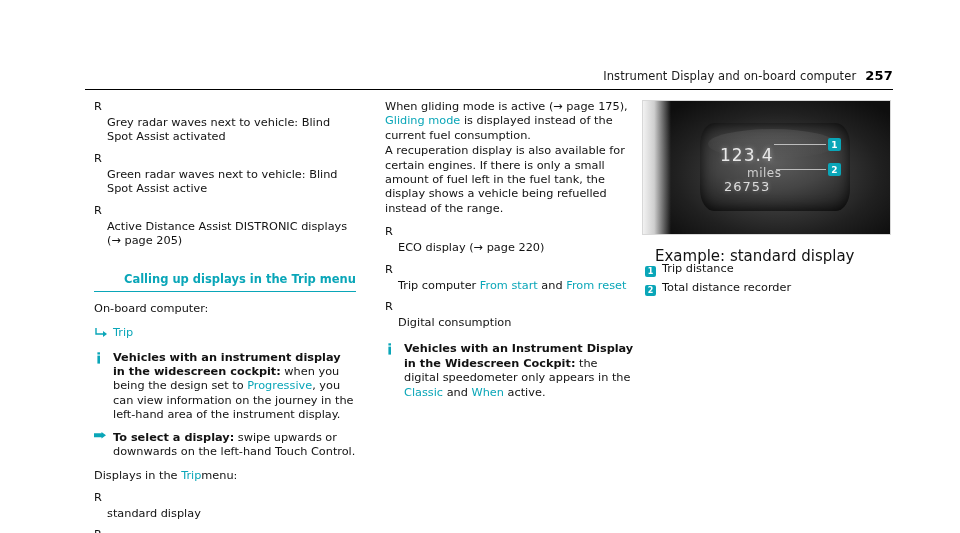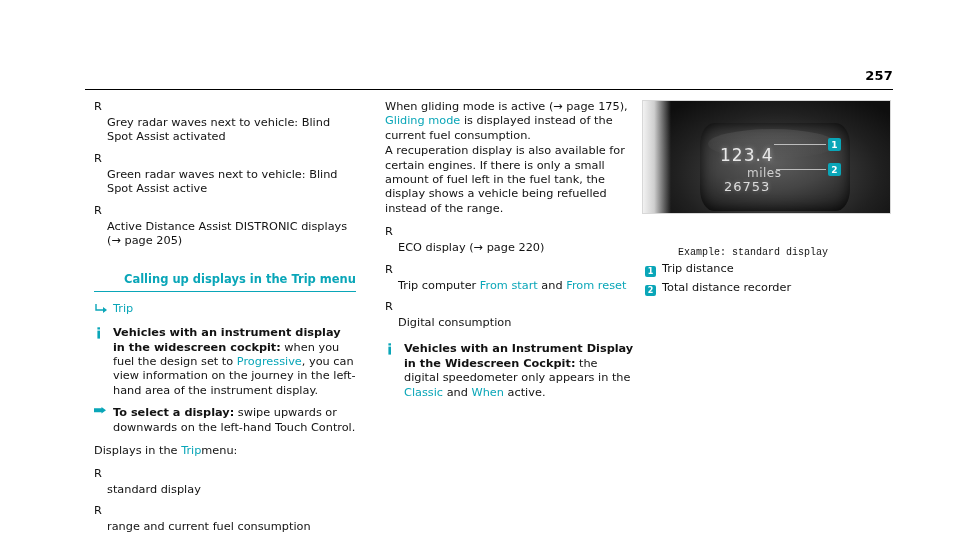--- a/index.html
+++ b/index.html
@@ -140,21 +140,21 @@
     flex: 0 0 17px;
     padding-top: 2px;
   }
 
   
   .figure {
     position: absolute;
     left: 642px;
     top: 100px;
     width: 249px;
-    height: 114px;
+    height: 135px;
     border: 1px solid #d8d8d8;
     box-sizing: border-box;
     overflow: hidden;
     background: #ffffff;
   }
   .fig-inner {
     position: absolute;
     left: 11px;
     top: 0;
     width: 238px;
@@ -228,25 +228,24 @@
   .callout-2 { left: 174px; top: 62px; }
   .leader {
     position: absolute;
     height: 1px;
     background: #bdbdbd;
   }
   .leader-1 { left: 120px; top: 43px; width: 52px; }
   .leader-2 { left: 122px; top: 68px; width: 50px; }
   .fig-caption {
     position: absolute;
-    left: 678px;
+    left: 655px;
     top: 247px;
-    font-size: 10px;
+    font-size: 15px;
     color: #121212;
-    font-family: Liberation Mono, monospace;
   }
   .fig-legend {
     position: absolute;
     left: 645px;
     top: 262px;
     width: 250px;
     font-size: 11.3px;
     line-height: 14.4px;
     color: #121212;
   }
@@ -262,20 +261,21 @@
     font-family: "DejaVu Sans", sans-serif;
     white-space: nowrap;
   }
 </style>
 </head>
 <body>
 
 <div class="page">
 
   <div class="header">
+    <span class="header-title">Instrument Display and on-board computer</span>
     <span class="header-page">257</span>
   </div>
   <div class="header-rule"></div>
 
   <div class="col col1">
 
     <div class="bullet-row">
       <span class="bullet-mark">R</span>
       <span class="bullet-text">Grey radar waves next to vehicle: Blind Spot Assist activated</span>
     </div>
@@ -287,40 +287,41 @@
     <div class="gap-sm"></div>
     <div class="bullet-row">
       <span class="bullet-mark">R</span>
       <span class="bullet-text">Active Distance Assist DISTRONIC displays (→ page 205)</span>
     </div>
 
     <div style="height:22px"></div>
 
     <div class="section-head">Calling up displays in the Trip menu</div>
 
+    <div class="lead-line">On-board computer:</div>
 
     <div class="trip-row">
       <span class="marker-col">
         <svg width="14" height="12" viewBox="0 0 14 12">
           <path d="M2 1 L2 7 L10 7" stroke="#0aa6b8" stroke-width="1.4" fill="none"></path>
           <path d="M9 4 L13 7 L9 10 Z" fill="#0aa6b8"></path>
         </svg>
       </span>
       <span class="marker-body teal-link">Trip</span>
     </div>
 
     <div class="marker-row">
       <span class="marker-col">
         <svg width="10" height="12" viewBox="0 0 10 12">
           <rect x="3.4" y="0.3" width="2.6" height="2.2" fill="#0aa6b8"></rect>
           <rect x="3.4" y="3.6" width="2.6" height="8" fill="#0aa6b8"></rect>
         </svg>
       </span>
       <span class="marker-body">
-        <span class="bold">Vehicles with an instrument display in the widescreen cockpit:</span><span> when you fuel the design set to </span><span class="teal-link">Progressive</span><span>, you can view information on the journey in the left-hand area of the instrument display.</span>
+        <span class="bold">Vehicles with an instrument display in the widescreen cockpit:</span><span> when you being the design set to </span><span class="teal-link">Progressive</span><span>, you can view information on the journey in the left-hand area of the instrument display.</span>
       </span>
     </div>
 
     <div style="height:8px"></div>
 
     <div class="marker-row">
       <span class="marker-col">
         <svg width="12" height="12" viewBox="0 0 12 12">
           <path d="M0 1.2 L7.5 1.2 L7.5 0 L12 3.2 L7.5 6.4 L7.5 5.2 L0 5.2 Z" fill="#0aa6b8"></path>
         </svg>

